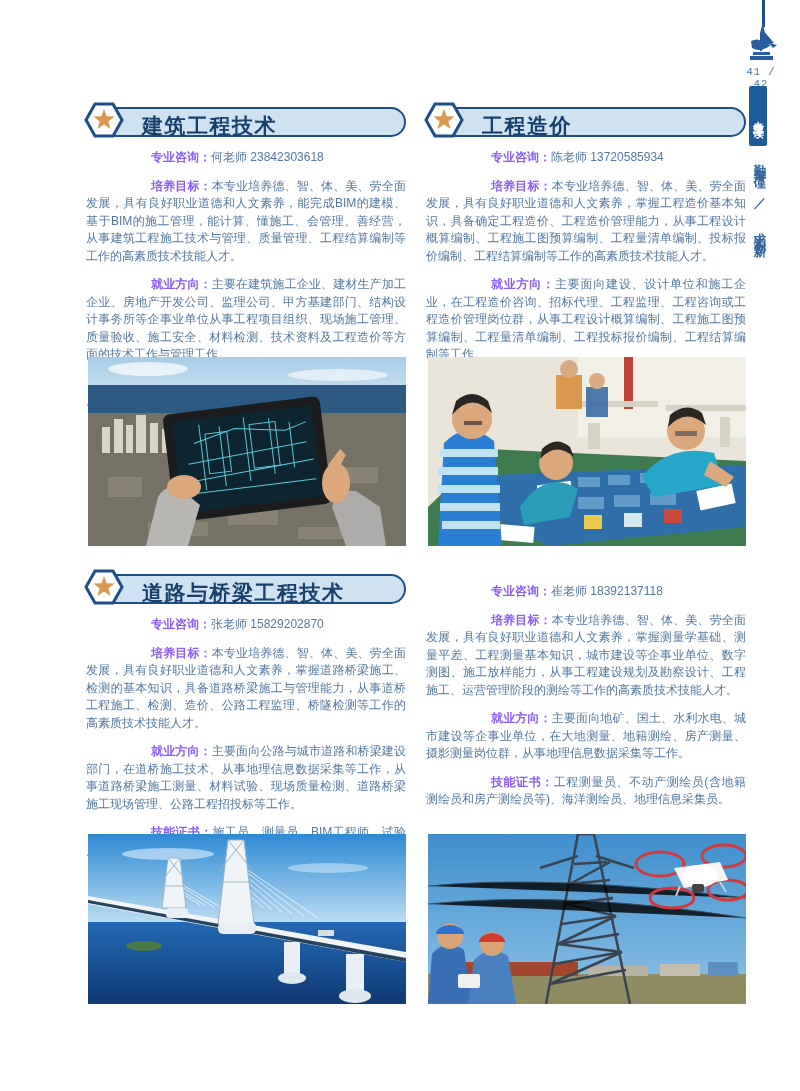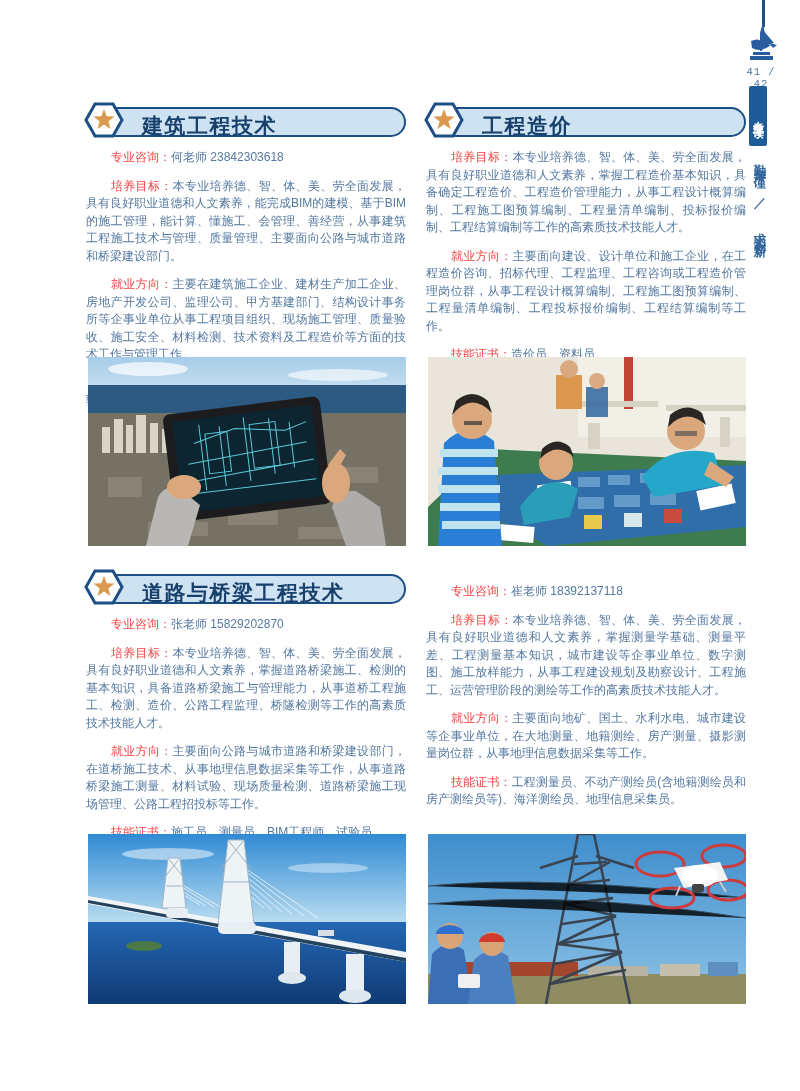--- a/index.html
+++ b/index.html
@@ -16,21 +16,21 @@
   }
   .hex-badge{position:absolute;left:-2px;top:-3px;width:40px;height:38px;}
   .sec-title{
     position:absolute;left:56px;top:8px;font-size:21px;font-weight:bold;
     color:#17406d;letter-spacing:1.5px;white-space:nowrap;
   }
   .para{
     margin:11px 0 0 0;font-size:12px;line-height:17.5px;color:#54789f;
     text-align:justify;text-indent:25px;
   }
-  .para .lbl{font-weight:normal;color:#ef4444;}
+  .para .lbl{font-weight:bold;color:#8b5cf6;margin-left:40px;}
   
   .photo{position:absolute;display:block;}
   
   .top-rule{position:absolute;left:762px;top:0;width:3px;height:27px;background:#1d4f86;}
   .emblem{position:absolute;left:743px;top:21px;width:36px;height:44px;}
   .page-num{
     position:absolute;left:738px;top:66px;width:46px;text-align:center;
     font-size:10.5px;color:#49739f;letter-spacing:1px;font-family:Liberation Mono, monospace;
   }
   .vbadge{
@@ -53,34 +53,35 @@
 <div class="section" style="left:86px;top:104px;">
   <div class="sec-header">
     <div class="pill"></div>
     <svg class="hex-badge" viewBox="0 0 40 38">
       <polygon points="2,19 11,3 29,3 38,19 29,35 11,35" fill="#ffffff" stroke="#1d4f86" stroke-width="3"></polygon>
       <polygon points="20,8 22.7,15.3 30.5,15.6 24.4,20.4 26.5,27.9 20,23.6 13.5,27.9 15.6,20.4 9.5,15.6 17.3,15.3" fill="#d99a50"></polygon>
     </svg>
     <div class="sec-title">建筑工程技术</div>
   </div>
   <p class="para"><span class="lbl">专业咨询：</span><span>何老师 23842303618</span></p>
-  <p class="para"><span class="lbl">培养目标：</span><span>本专业培养德、智、体、美、劳全面发展，具有良好职业道德和人文素养，能完成BIM的建模、基于BIM的施工管理，能计算、懂施工、会管理、善经营，从事建筑工程施工技术与管理、质量管理、主要面向公路与城市道路和桥梁建设部门。</span></p>
+  <p class="para"><span class="lbl">培养目标：</span><span>本专业培养德、智、体、美、劳全面发展，具有良好职业道德和人文素养，能完成BIM的建模、基于BIM的施工管理，能计算、懂施工、会管理、善经营，从事建筑工程施工技术与管理、质量管理、工程结算编制等工作的高素质技术技能人才。</span></p>
   <p class="para"><span class="lbl">就业方向：</span><span>主要在建筑施工企业、建材生产加工企业、房地产开发公司、监理公司、甲方基建部门、结构设计事务所等企事业单位从事工程项目组织、现场施工管理、质量验收、施工安全、材料检测、技术资料及工程造价等方面的技术工作与管理工作。</span></p>
   <p class="para"><span class="lbl">技能证书：</span><span>施工员、安全员、BIM工程师、资料员、试验员。</span></p>
 </div>
 
 <div class="section" style="left:426px;top:104px;">
   <div class="sec-header">
     <div class="pill"></div>
     <svg class="hex-badge" viewBox="0 0 40 38">
       <polygon points="2,19 11,3 29,3 38,19 29,35 11,35" fill="#ffffff" stroke="#1d4f86" stroke-width="3"></polygon>
       <polygon points="20,8 22.7,15.3 30.5,15.6 24.4,20.4 26.5,27.9 20,23.6 13.5,27.9 15.6,20.4 9.5,15.6 17.3,15.3" fill="#d99a50"></polygon>
     </svg>
     <div class="sec-title">工程造价</div>
   </div>
+  <p class="para"><span class="lbl">专业咨询：</span><span>陈老师 13720585934</span></p>
   <p class="para"><span class="lbl">培养目标：</span><span>本专业培养德、智、体、美、劳全面发展，具有良好职业道德和人文素养，掌握工程造价基本知识，具备确定工程造价、工程造价管理能力，从事工程设计概算编制、工程施工图预算编制、工程量清单编制、投标报价编制、工程结算编制等工作的高素质技术技能人才。</span></p>
   <p class="para"><span class="lbl">就业方向：</span><span>主要面向建设、设计单位和施工企业，在工程造价咨询、招标代理、工程监理、工程咨询或工程造价管理岗位群，从事工程设计概算编制、工程施工图预算编制、工程量清单编制、工程投标报价编制、工程结算编制等工作。</span></p>
   <p class="para"><span class="lbl">技能证书：</span><span>造价员、资料员。</span></p>
 </div>
 
 <div class="section" style="left:86px;top:571px;">
   <div class="sec-header">
     <div class="pill"></div>
     <svg class="hex-badge" viewBox="0 0 40 38">
       <polygon points="2,19 11,3 29,3 38,19 29,35 11,35" fill="#ffffff" stroke="#1d4f86" stroke-width="3"></polygon>

